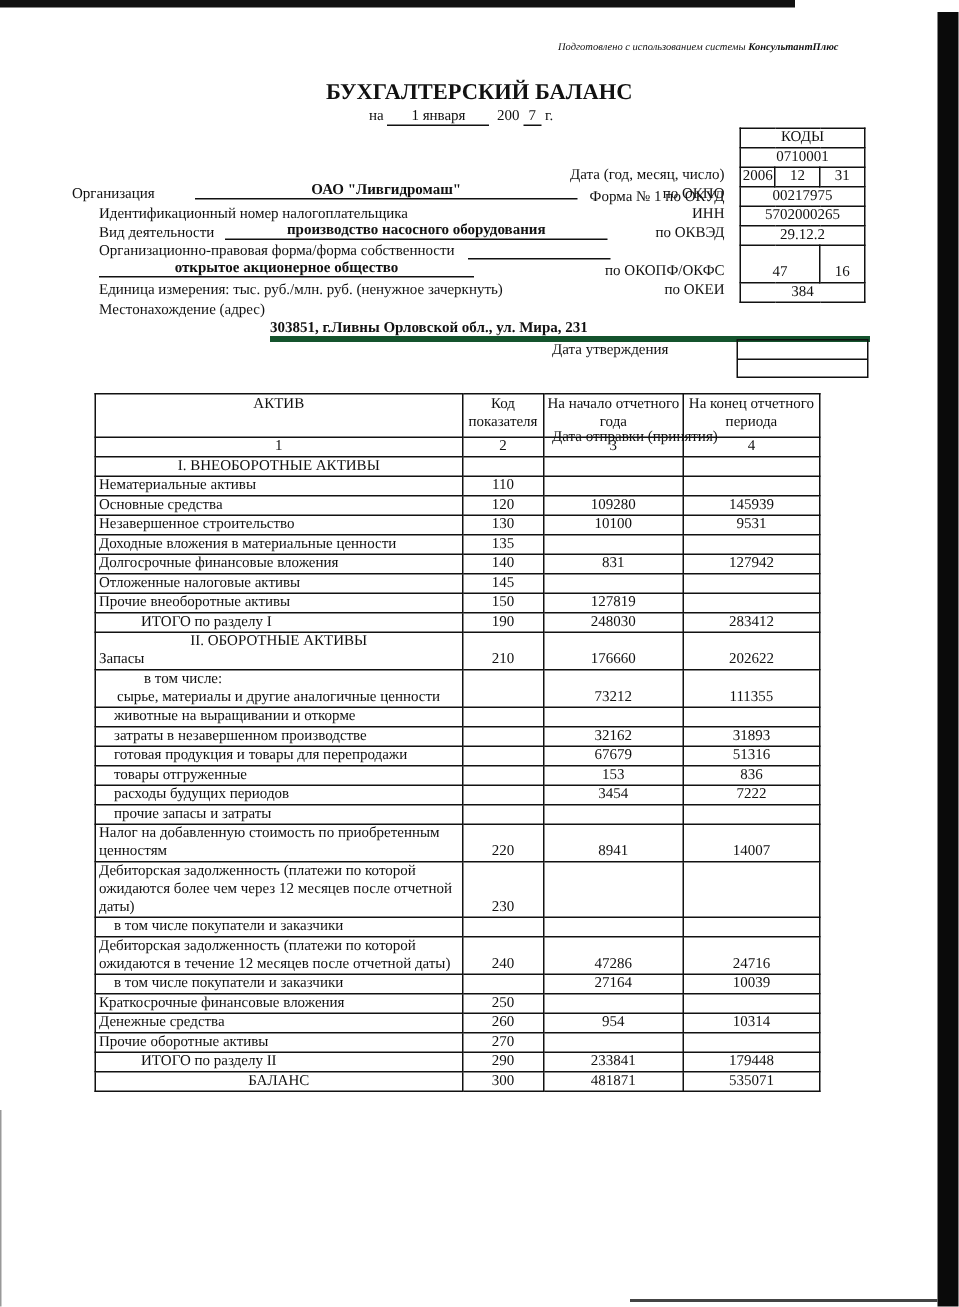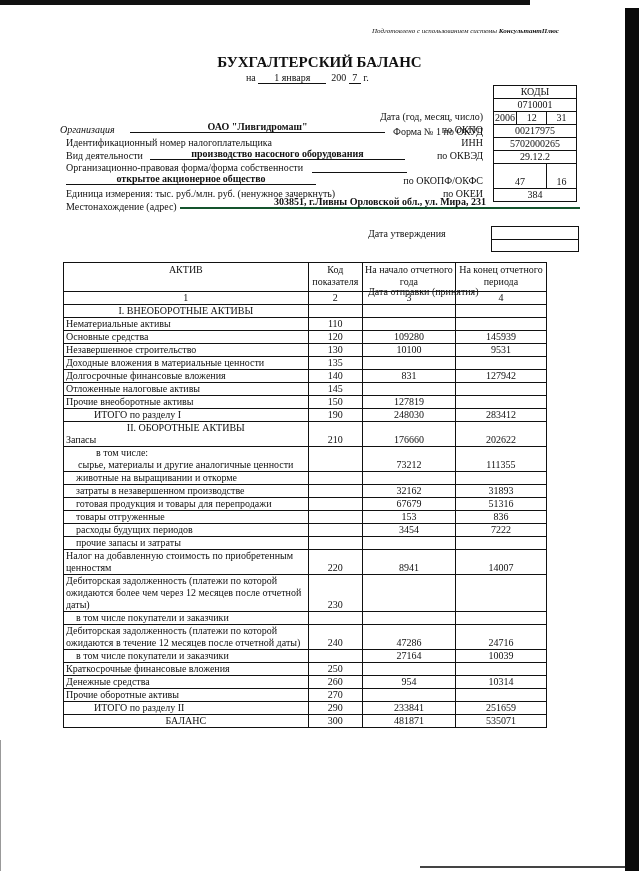--- a/index.html
+++ b/index.html
@@ -85,31 +85,31 @@
   <tr>
     <td colspan="2" style="height:24px; vertical-align:bottom;">47</td>
     <td style="vertical-align:bottom;">16</td>
   </tr>
   <tr>
         <td colspan="3">384</td>
       </tr>
 </tbody>
   </table>
 
-<div class="lbl" style="left:60px; top:124px;font-style:italic;">Организация</div>
+<div class="lbl" style="left:48px; top:124px;">Организация</div>
 <div class="lbl bold" style="left:130px; top:121px; width:255px; text-align:center; border-bottom:1px solid #111;">ОАО "Ливгидромаш"</div>
 <div class="lbl" style="left:66px; top:137px;">Идентификационный номер налогоплательщика</div>
 <div class="lbl" style="left:66px; top:150px;">Вид деятельности</div>
 <div class="lbl bold" style="left:150px; top:148px; width:255px; text-align:center; border-bottom:1px solid #111;">производство насосного оборудования</div>
 <div class="lbl" style="left:66px; top:162px;">Организационно-правовая форма/форма собственности</div>
 <div class="line" style="left:312px; top:172px; width:95px;"></div>
 <div class="lbl bold" style="left:66px; top:173px; width:250px; text-align:center; border-bottom:1px solid #111;">открытое акционерное общество</div>
 <div class="lbl" style="left:66px; top:188px;">Единица измерения: тыс. руб./млн. руб. (ненужное зачеркнуть)</div>
 <div class="lbl" style="left:66px; top:201px;">Местонахождение (адрес)</div>
-<div class="lbl bold" style="left:180px; top:196px; width:400px; text-align:center; border-bottom:2px solid #14532d;">303851, г.Ливны Орловской обл., ул. Мира, 231</div>
+<div class="lbl bold" style="left:180px; top:213px; width:400px; text-align:left; border-bottom:4px solid #14532d;">303851, г.Ливны Орловской обл., ул. Мира, 231</div>
 
 <div class="lbl" style="left:368px; top:228px;">Дата утверждения</div>
 <div class="lbl" style="left:368px; top:252px;margin-top:34px;">Дата отправки (принятия)</div>
 <div class="datebox">
   <div></div>
 </div>
 
 <table class="main">
   <colgroup>
       <col style="width:265px">
@@ -284,21 +284,21 @@
   <tr>
         <td>Прочие оборотные активы</td>
         <td class="c">270</td>
         <td class="c"></td>
         <td class="c"></td>
       </tr>
   <tr>
         <td class="ind2">ИТОГО по разделу II</td>
         <td class="c">290</td>
         <td class="c">233841</td>
-        <td class="c">251659</td>
+        <td class="c">179448</td>
       </tr>
   <tr>
         <td class="sec">БАЛАНС</td>
         <td class="c">300</td>
         <td class="c">481871</td>
         <td class="c">535071</td>
       </tr>
 </tbody>
   </table>
 

